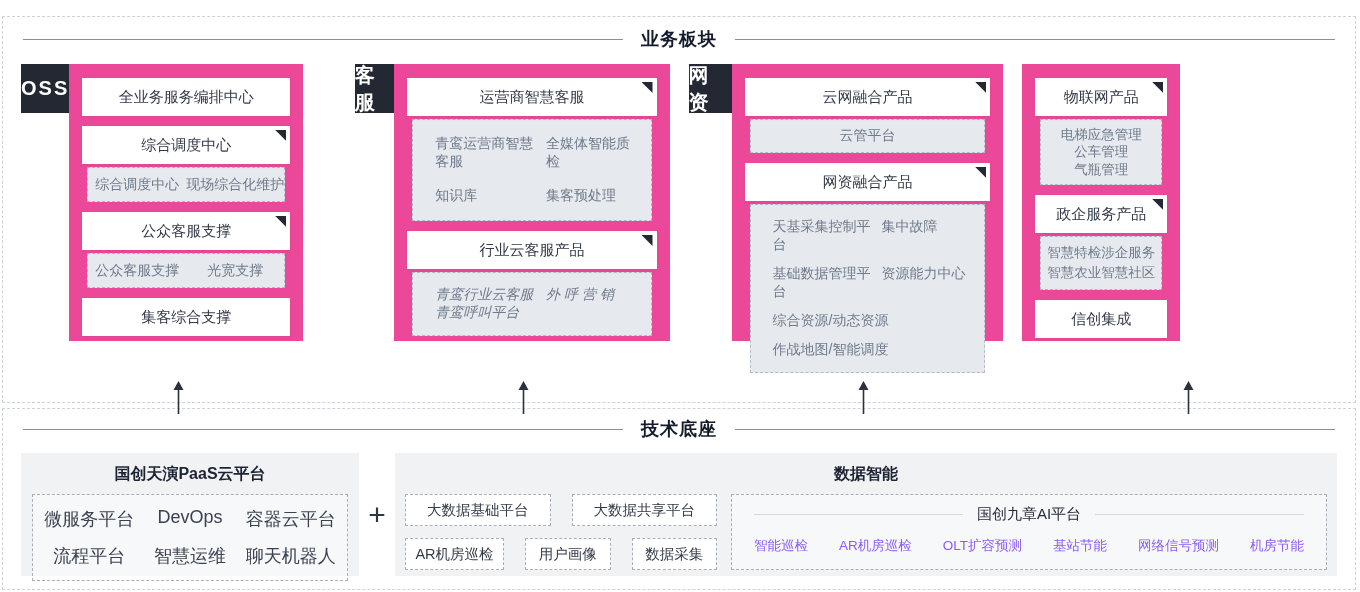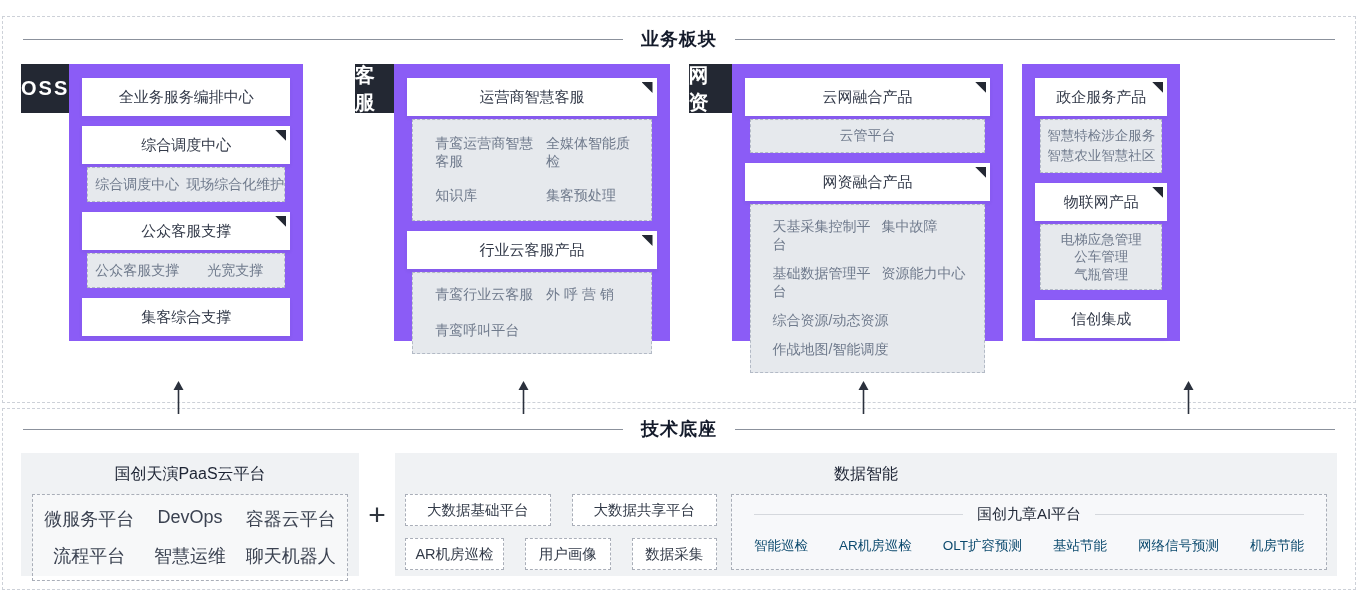--- a/index.html
+++ b/index.html
@@ -22,21 +22,21 @@
   .sec-title { font-size:18px; font-weight:bold; color:#141b2b; letter-spacing:1px; white-space:nowrap; }
 
   
   .columns { display:flex; gap:19px; padding:13px 18px 0; }
   .column { flex:1; display:flex; flex-direction:row; }
   .col-header {
     height:49px; background:#232833; color:#fff;
     font-size:20px; font-weight:bold; letter-spacing:2px;
     display:flex; align-items:center; justify-content:center;
   }
-  .col-body { background:#8b5cf6; height:277px; padding:14px 13px 16px; }
+  .col-body { background:#ec4899; height:277px; padding:14px 13px 16px; }
 
   .group { margin-bottom:10px; }
   .card {
     position:relative; background:#fff; height:38px;
     display:flex; align-items:center; justify-content:center;
     font-size:15px; color:#333a49;
     box-shadow:0 2px 4px rgba(40,50,70,.07);
   }
   .solo { margin-bottom:10px; }
   .corner {
@@ -45,55 +45,55 @@
   }
 
   .subbox {
     margin:3px 5px 0; background:#e6e9ed;
     border:1px dashed #b3bac6; color:#6f7a8c; font-size:14px;
   }
   .sb-2center { display:grid; grid-template-columns:1fr 1fr; justify-items:center; align-items:center; height:35px; }
   .sb-single { display:flex; align-items:center; justify-content:center; height:34px; }
   .sb-grid-left { display:grid; grid-template-columns:1.15fr 1fr; justify-items:start; }
   .sb-cs1 { padding:15px 8px 15px 22px; row-gap:16px; }   
-  .sb-cs2 { padding:13px 8px 13px 22px; row-gap:18px; }   
+  .sb-cs2 { padding:13px 8px 13px 22px; row-gap:0;font-style:italic; }   
   .sb-nz  { padding:13px 8px 13px 22px; row-gap:11px; }   
   .wide { grid-column:1 / -1; }
   .sb-stack { display:flex; flex-direction:column; align-items:center; justify-content:center; padding:7px 0; line-height:1.3; font-size:13.5px; height:66px; }
   .sb-grid-compact { display:grid; grid-template-columns:1fr 1fr; justify-items:center; padding:7px 6px; row-gap:2px; font-size:13.5px; }
 
   
   .arrow { position:absolute; top:381px; width:17px; height:34px; z-index:5; }
 
   
   .tech-row { display:flex; align-items:stretch; padding:12px 18px 0; }
   .gray-box { background:#f0f2f4; height:123px; padding-top:11px; }
   .paas-box { width:338px; }
   .di-box { flex:1; }
-  .box-title { text-align:center; font-weight:normal; font-size:16px; color:#1c2333; }
+  .box-title { text-align:center; font-weight:bold; font-size:16px; color:#1c2333; }
   .paas-grid {
     margin:9px 11px 0; border:1px dashed #a9aeb8; background:rgba(255,255,255,.45);
     display:grid; grid-template-columns:1fr 1fr 1fr; justify-items:center;
     padding:12px 6px; row-gap:13px; font-size:18px; color:#3b4251;
   }
   .plus { width:36px; display:flex; align-items:center; justify-content:center; font-size:30px; color:#30363f; }
 
   .di-content { display:flex; gap:14px; margin:9px 10px 0; }
   .chips { width:312px; display:flex; flex-direction:column; gap:12px; }
   .chip-row { display:flex; gap:21px; }
   .chip {
     flex:1; background:#fff; border:1px dashed #a9aeb8; height:32px;
     display:flex; align-items:center; justify-content:center;
     font-size:14.5px; color:#333b49; white-space:nowrap; padding:0 8px;
   }
   .ai-box { flex:1; border:1px dashed #a9aeb8; background:#f7f8fa; padding:10px 22px 0; height:76px; }
   .ai-title-row { display:flex; align-items:center; gap:14px; }
   .hline2 { flex:1; height:1px; background:#d5d8dd; }
   .ai-title { font-size:15px; color:#242b3a; white-space:nowrap; }
-  .ai-items { display:flex; justify-content:space-between; margin-top:13px; font-size:13.5px; color:#0c4a6e; }
+  .ai-items { display:flex; justify-content:space-between; margin-top:13px; font-size:13.5px; color:#8b5cf6; }
 </style>
 </head>
 <body>
 
 <section class="panel panel-top">
   <div class="title-row">
     <span class="hline"></span>
     <span class="sec-title">业务板块</span>
     <span class="hline"></span>
   </div>
@@ -187,39 +187,39 @@
             <span class="wide">作战地图/智能调度</span>
           </div>
         </div>
       </div>
     </div>
 
     <div class="column">
       <div class="col-body">
         <div class="group">
           <div class="card">
+            <span>物联网产品</span>
+            <span class="corner"></span>
+          </div>
+          <div class="subbox sb-stack">
+            <span>电梯应急管理</span>
+            <span>公车管理</span>
+            <span>气瓶管理</span>
+          </div>
+        </div>
+        <div class="group">
+          <div class="card">
             <span>政企服务产品</span>
             <span class="corner"></span>
           </div>
           <div class="subbox sb-grid-compact">
             <span>智慧特检</span>
             <span>涉企服务</span>
             <span>智慧农业</span>
             <span>智慧社区</span>
-          </div>
-        </div>
-        <div class="group">
-          <div class="card">
-            <span>物联网产品</span>
-            <span class="corner"></span>
-          </div>
-          <div class="subbox sb-stack">
-            <span>电梯应急管理</span>
-            <span>公车管理</span>
-            <span>气瓶管理</span>
           </div>
         </div>
         <div class="card">
           <span>信创集成</span>
         </div>
       </div>
     </div>
 
   </div>
 </section>

